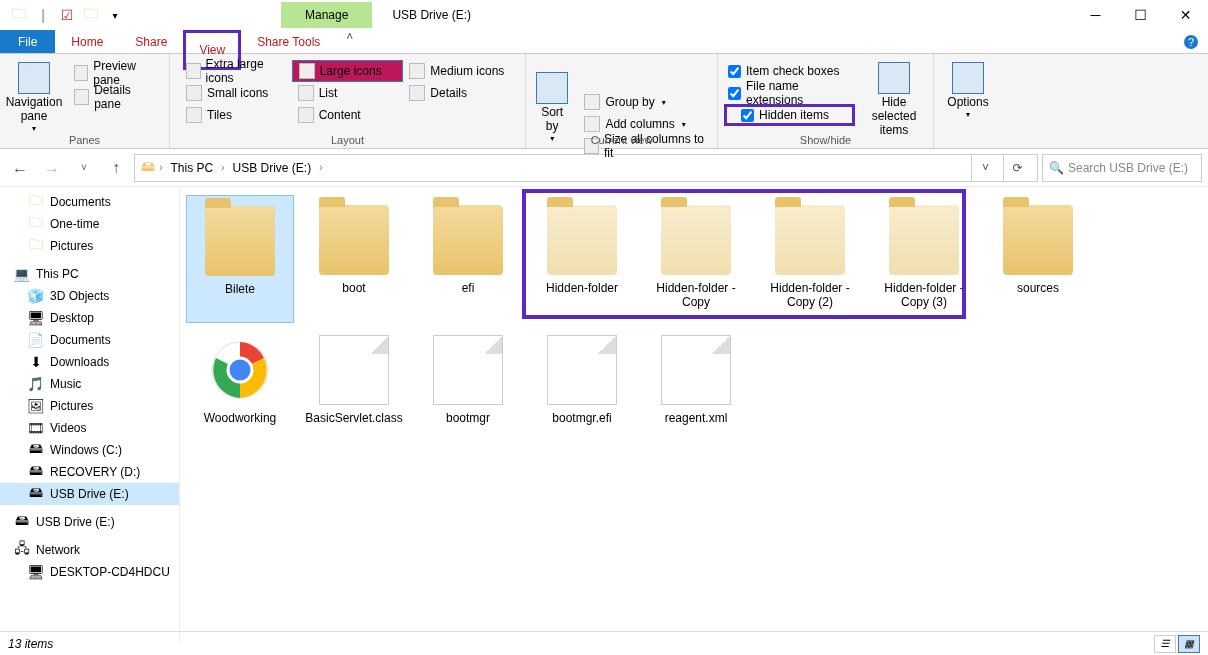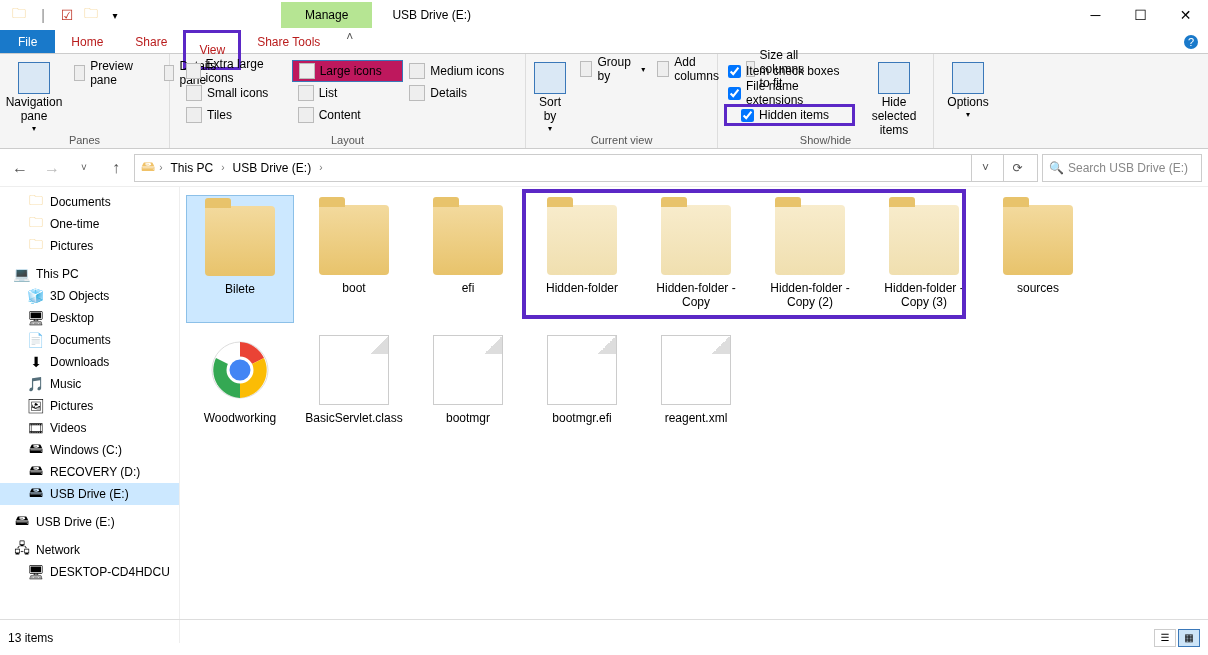--- a/index.html
+++ b/index.html
@@ -62,21 +62,21 @@
 .item .iicon { width: 70px; height: 70px; margin-bottom: 6px; }
 .item .label { line-height: 1.2; padding: 0 4px; word-wrap: break-word; }
 .folder-large { background: linear-gradient(#f3da9e, #e8c36b); border-radius: 0 4px 4px 4px; position: relative; }
 .folder-large::before { content:''; position:absolute; top:-8px; left:0; width:26px; height:10px; background:#e8c36b; border-radius:3px 3px 0 0;}
 .folder-hidden { background: linear-gradient(#f8eccc, #f0dfaf); }
 .file-large { background: #fff; border: 1px solid #ccc; position: relative; width:56px; height:70px; }
 .file-large::after { content:''; position:absolute; top:0; right:0; width:18px; height:18px; background:linear-gradient(135deg,#fff 50%,#ddd 50%); }
 .highlight-box { position:absolute; border: 4px solid #5b28c6; pointer-events:none; }
 
 
-.statusbar { height: 36px; border-top: 1px solid #ddd; display: flex; align-items: center; padding: 0 8px; position:absolute; bottom:0; left:0; right:0; }
+.statusbar { height: 24px; border-top: 1px solid #ddd; display: flex; align-items: center; padding: 0 8px; position:absolute; bottom:0; left:0; right:0;font-style:italic; }
 .view-toggles { margin-left:auto; display:flex; gap:2px;}
 .vt { width:22px; height:18px; border:1px solid #ccc; display:flex; align-items:center; justify-content:center; font-size:10px;}
 .vt.active { border-color:#3a78b9; background:#cce4f7;}
 
 svg { display: block; }
 </style>
 </head>
 <body>
 
 <div class="titlebar">
@@ -109,21 +109,21 @@
 <div class="ribbon">
 
   <div class="ribbon-group" style="width:170px;">
     <div class="ribbon-row">
       <div class="big-btn">
         <div class="icon"></div>
         <span style="white-space:pre-line;">Navigation
 pane</span>
         <span style="font-size:8px;">▾</span>
       </div>
-      <div style="display:flex;flex-direction:row;gap:14px;padding-top:4px;">
+      <div style="display:flex;flex-direction:column;gap:2px;padding-top:4px;">
         <div class="small-btn">
             <span class="icon"></span>
             <span>Preview pane</span>
           </div>
         <div class="small-btn">
             <span class="icon"></span>
             <span>Details pane</span>
           </div>
       </div>
     </div>
@@ -169,21 +169,21 @@
   </div>
 
   <div class="ribbon-group" style="width:192px;">
     <div class="ribbon-row">
       <div class="big-btn" style="width:44px;">
         <div class="icon"></div>
         <span style="white-space:pre-line;">Sort
 by</span>
         <span style="font-size:8px;">▾</span>
       </div>
-      <div style="display:flex;flex-direction:row;">
+      <div style="display:flex;flex-direction:column;margin-top:33px;">
         <div class="small-btn">
             <span class="icon"></span>
             <span>Group by</span>
             <span style="font-size:8px;margin-left:2px;">▾</span>
           </div>
         <div class="small-btn">
             <span class="icon"></span>
             <span>Add columns</span>
             <span style="font-size:8px;margin-left:2px;">▾</span>
           </div>

